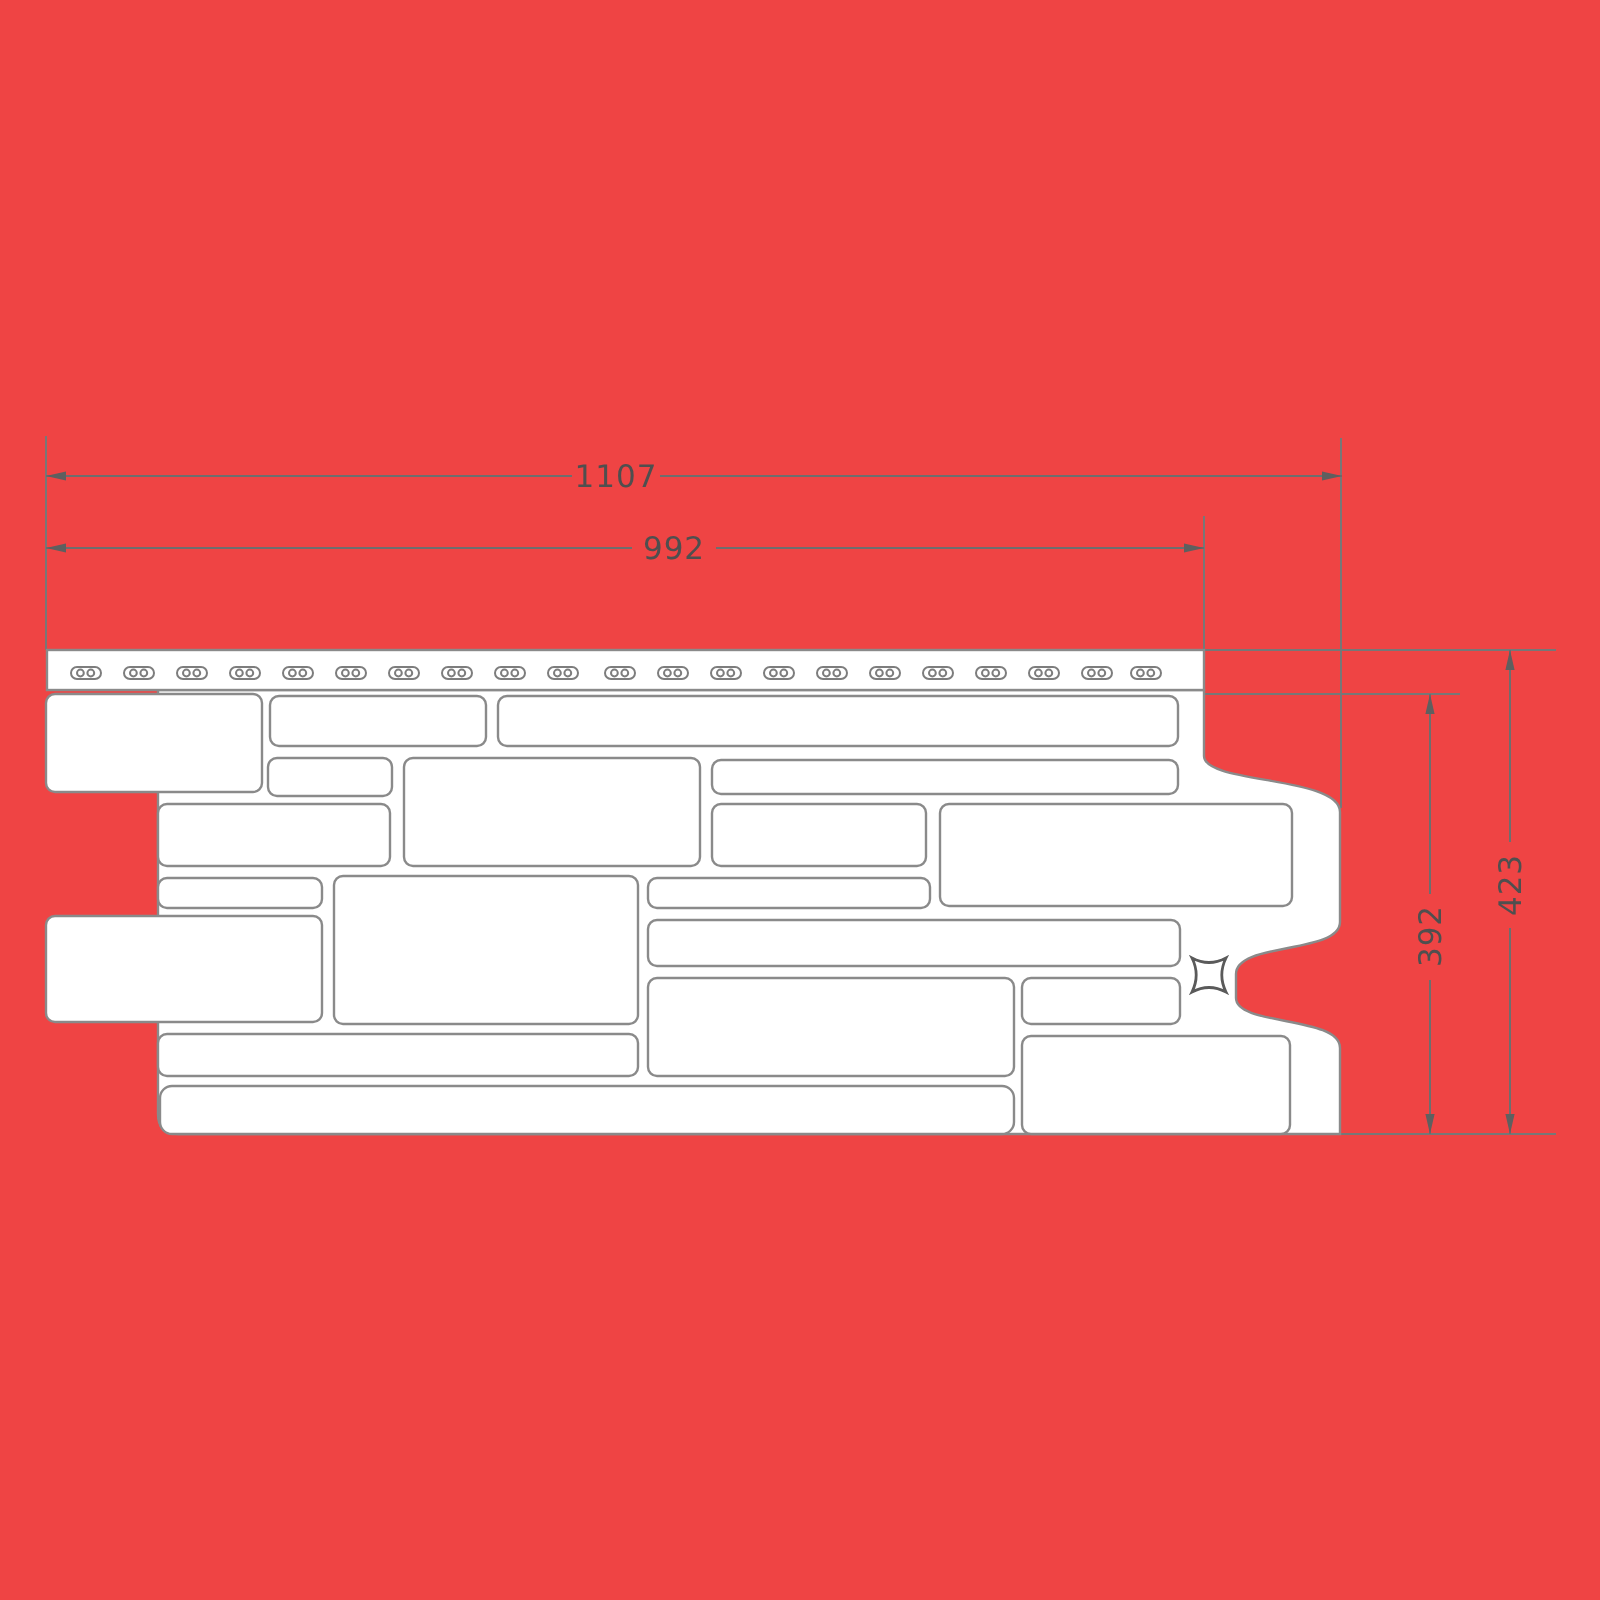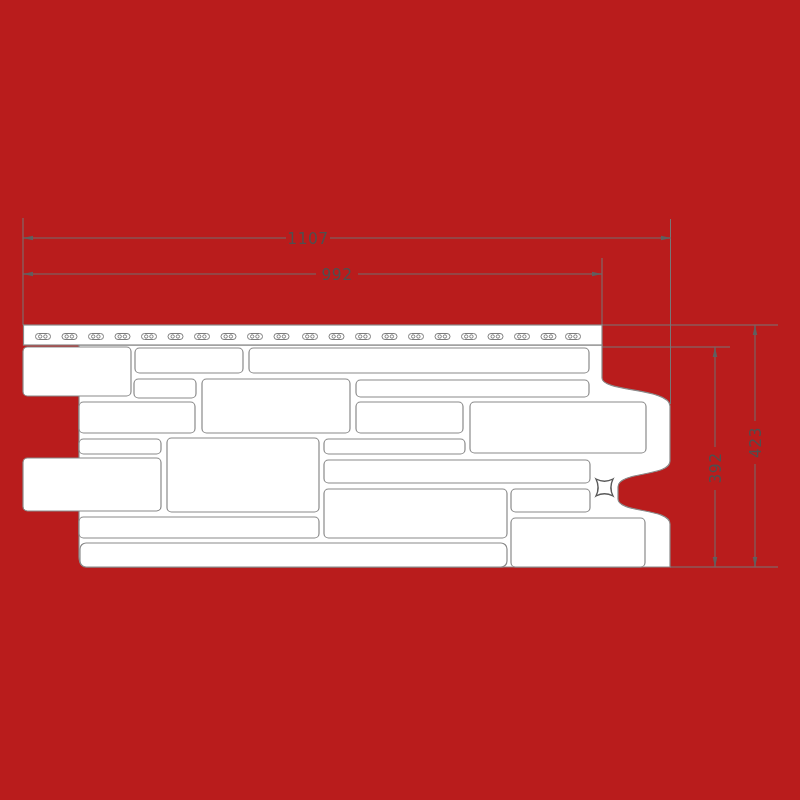--- a/index.html
+++ b/index.html
@@ -1,19 +1,19 @@
 <!DOCTYPE html>
 <html><head>
 <meta charset="utf-8">
 <style>
   html,body{margin:0;padding:0;background:#fff;}
   .canvas{
     position:relative;
     width:800px;height:800px;
-    background:#b91c1c;
+    background:#ef4444;
     font-family:"DejaVu Sans","Liberation Sans",sans-serif;
     overflow:hidden;
   }
   svg text{
     font-family:"DejaVu Sans","Liberation Sans",sans-serif;
     font-size:15.5px;
     letter-spacing:0.5px;
     fill:#4f4f4f;
   }
   .panel-line{stroke:#8a8a8a;stroke-width:1.2;fill:#ffffff;}

